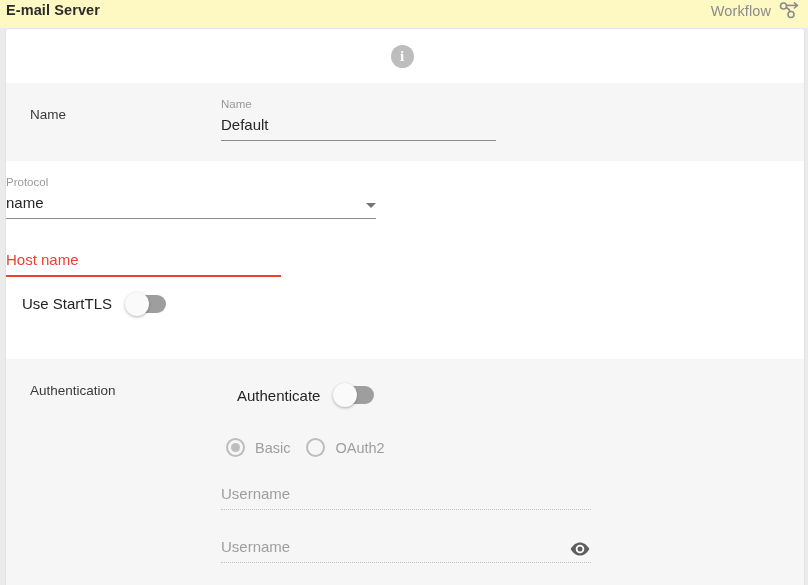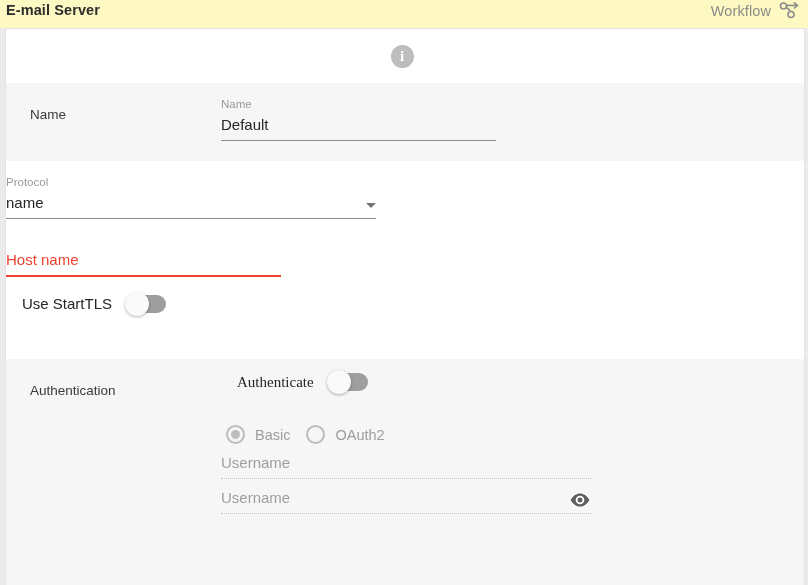--- a/index.html
+++ b/index.html
@@ -170,41 +170,41 @@
     position: absolute; left: -1px; top: -3px;
     width: 24px; height: 24px; border-radius: 50%;
     background: #fafafa;
     box-shadow: 0 1px 3px rgba(0,0,0,0.3);
   }
 
   
   .auth-toggle-row {
     display: flex; align-items: center; gap: 14px;
     padding-left: 16px;
-    font-family: Liberation Serif, serif;
+    margin-top: 13px;
   }
   .radio-row {
     display: flex; align-items: center; gap: 16px;
     margin-top: 34px;
     padding-left: 5px;
   }
   .radio-item { display: flex; align-items: center; gap: 10px; }
   .radio-outer {
     width: 19px; height: 19px; border-radius: 50%;
     border: 2px solid #bdbdbd;
     display: flex; align-items: center; justify-content: center;
     flex: 0 0 auto;
   }
   .radio-inner {
     width: 9px; height: 9px; border-radius: 50%;
     background: #bdbdbd;
   }
   .radio-label { font-size: 14.5px; color: #9e9e9e; }
 
-  .cred-field { width: 370px; position: relative; margin-top: 8px; }
+  .cred-field { width: 370px; position: relative; margin-top: 26px; }
   .eye-icon {
     position: absolute; right: 0; bottom: 4px;
     width: 22px; height: 20px;
   }
 </style>
 </head>
 <body>
 
 <div class="page-header">
   <div class="page-title">E-mail Server</div>

